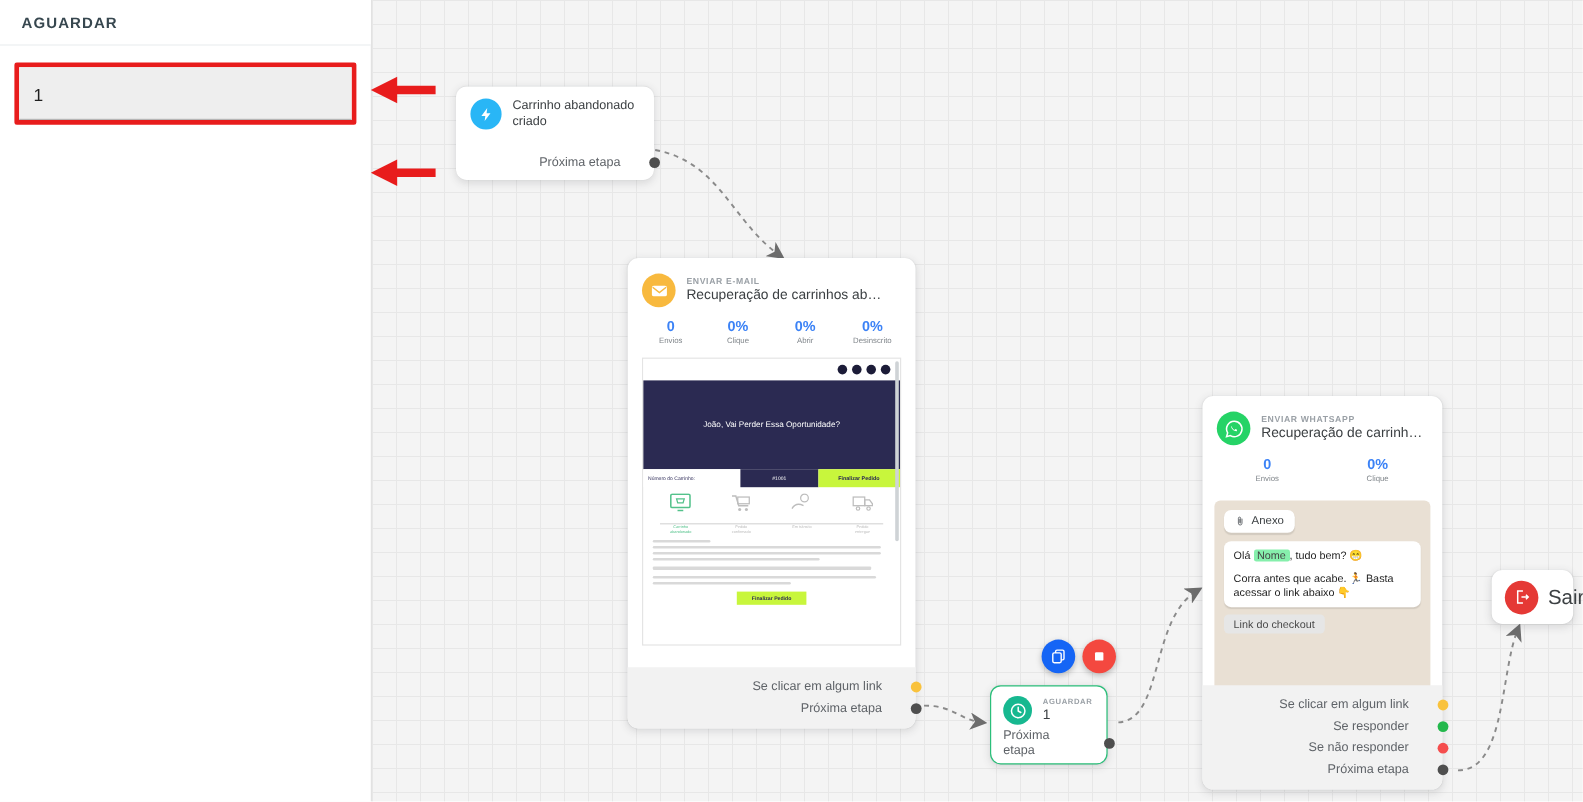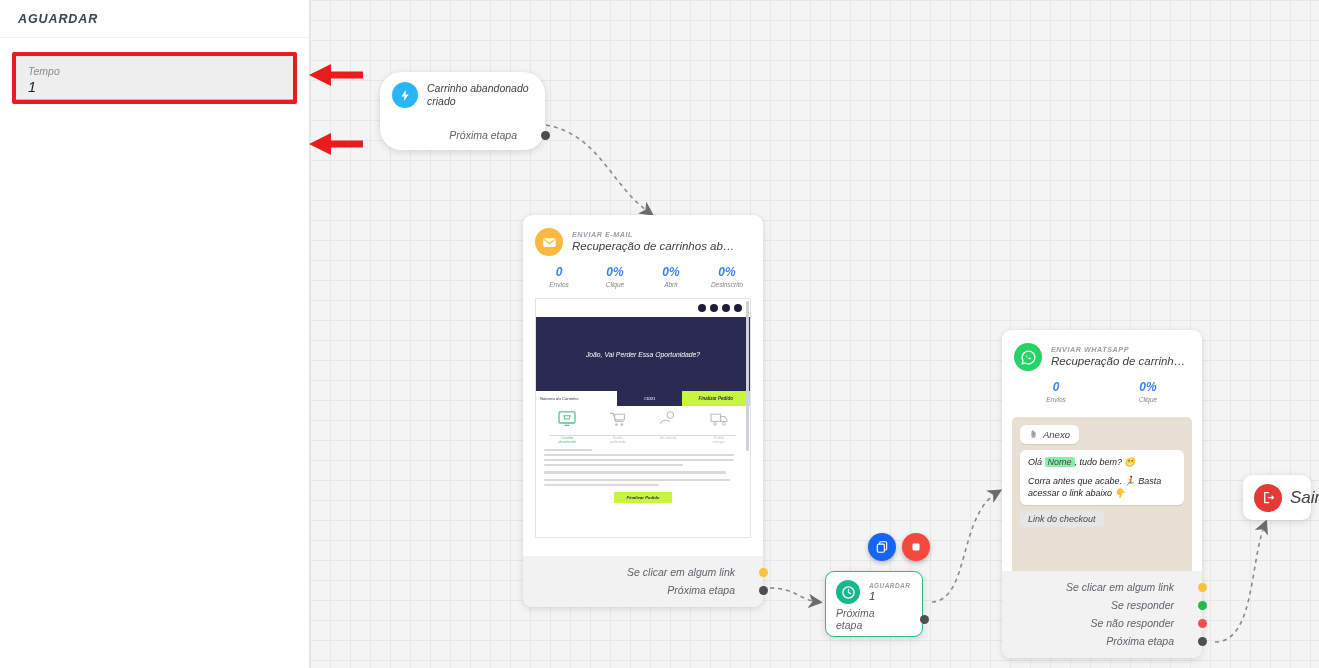--- a/index.html
+++ b/index.html
@@ -2,21 +2,21 @@
 <html><head>
 <meta charset="utf-8">
 <style>
   * { box-sizing: border-box; margin: 0; padding: 0; }
   html, body {
     width: 1319px; height: 668px;
     font-family: "Liberation Sans", sans-serif;
     overflow: hidden;
     background: #ffffff;
   }
-  #app { position: relative; width: 1319px; height: 668px; font-style: italic; }
+  #app { position: relative; width: 1319px; height: 668px; }
 
   
   .sidebar {
     position: absolute; left: 0; top: 0;
     width: 310px; height: 668px;
     background: #ffffff;
     border-right: 1px solid #e2e2e2;
     z-index: 40;
   }
   .sidebar-header {
@@ -79,21 +79,21 @@
       linear-gradient(to bottom, #e7e7e7 1px, transparent 1px);
     background-size: 20px 20px;
     overflow: hidden;
   }
   .edges { position: absolute; left: 0; top: 0; width: 1009px; height: 668px; }
 
   .node { position: absolute; background: #ffffff; border-radius: 9px;
           box-shadow: 0 2px 7px rgba(60,64,67,.16), 0 0 1px rgba(60,64,67,.1); }
 
   
-  .node-trigger { left: 70px; top: 72px; width: 165px; height: 78px; padding: 10px 12px 0 12px; border-radius: 21px; }
+  .node-trigger { left: 70px; top: 72px; width: 165px; height: 78px; padding: 10px 12px 0 12px; }
   .trig-row { display: flex; align-items: center; gap: 9px; }
   .icon-circle { border-radius: 50%; display: flex; align-items: center; justify-content: center; flex: none; }
   .ic-blue { width: 26px; height: 26px; background: #29b6f6; }
   .trig-label { font-size: 10.5px; color: #3c4043; line-height: 13px; }
   .port-row {
     display: flex; align-items: center; justify-content: flex-end;
     gap: 7px; font-size: 10.5px; color: #5f6368; height: 18px;
   }
   .port-dot { width: 9px; height: 9px; border-radius: 50%; flex: none; }
   .dot-dark { background: #4e4e4e; }
@@ -179,21 +179,20 @@
 
   <aside class="sidebar">
     <div class="sidebar-header">
       <span class="sidebar-title">AGUARDAR</span>
     </div>
     <div class="sidebar-body">
 
       <div class="field-wrap">
         <div class="field-highlight">
           <div class="text-field">
-            <span class="field-label">Tempo</span>
             <span class="field-value">1</span>
           </div>
         </div>
       </div>
 
 
     </div>
   </aside>
 
   <svg class="anno-arrow" style="left:305px; top:60px;" width="60" height="30">

